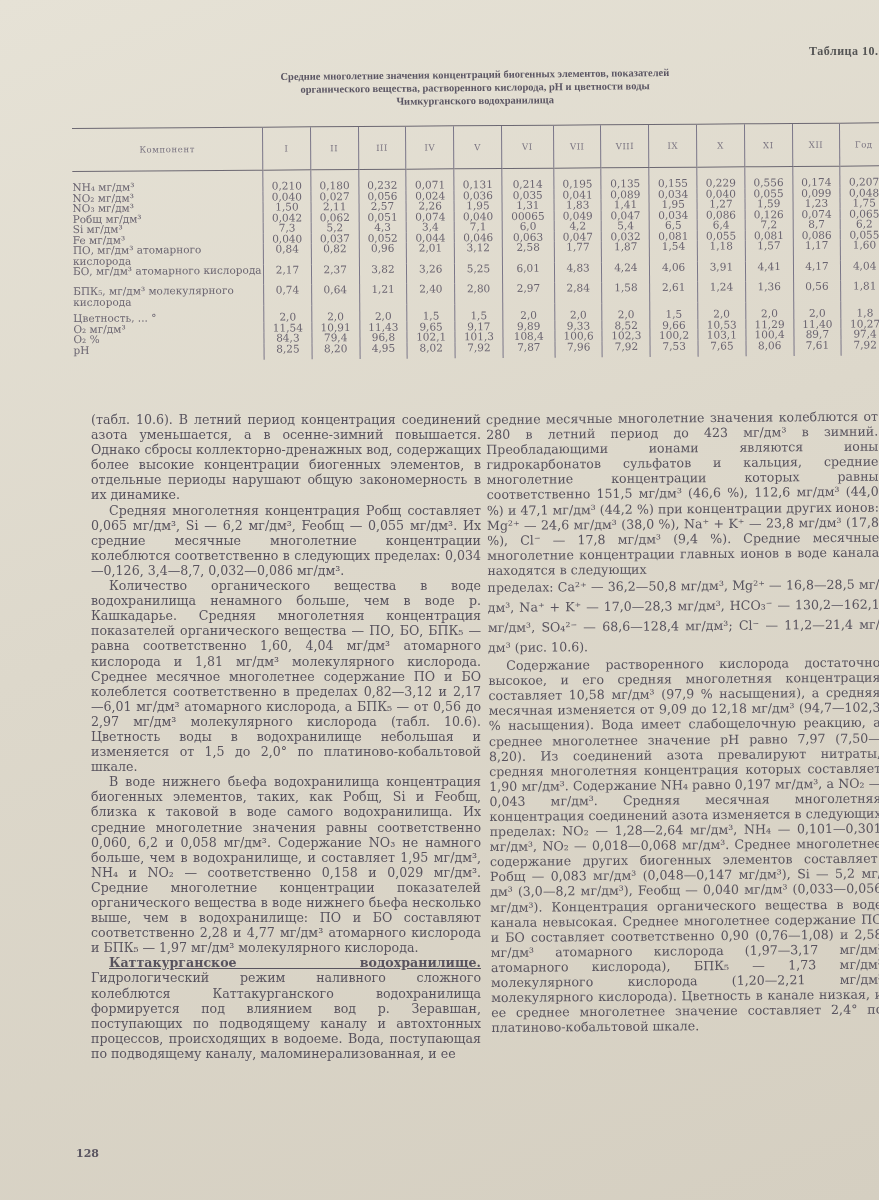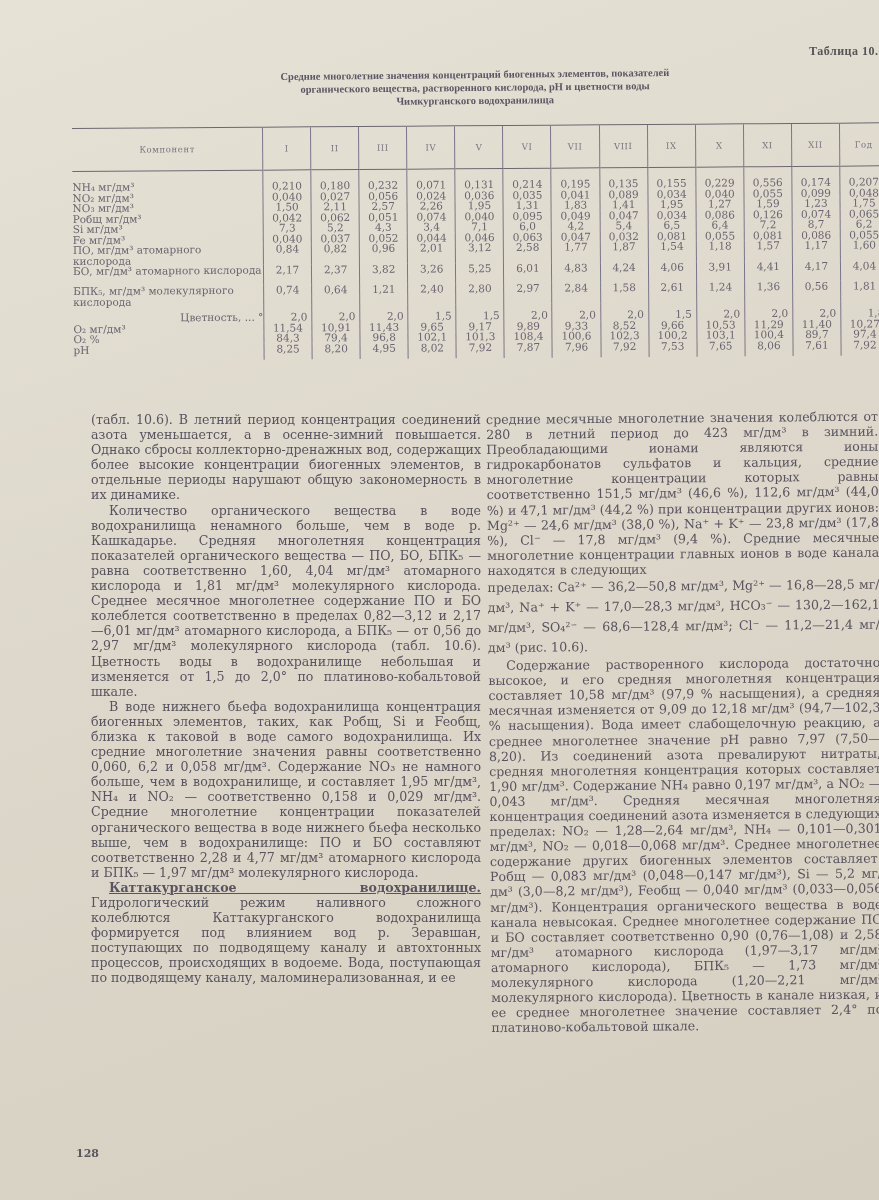--- a/index.html
+++ b/index.html
@@ -34,21 +34,21 @@
   }
   .data-table th:first-child { border-left: none; width: 190px; }
   .data-table td {
     border-left: 1px solid #7a7688; text-align: center; padding: 0 4px;
     vertical-align: top; white-space: nowrap;
   }
   .data-table td.comp { border-left: none; text-align: left; padding: 0; white-space: normal; width: 190px; }
   .data-table tr.first td { padding-top: 10px; }
   .data-table tr.last td { padding-bottom: 6px; }
   .data-table tr.tall td { height: 20px; }
-  .data-table tr.gap td { padding-top: 6px; text-align: right; }
+  .data-table tr.gap td { padding-top: 6px; }
   .col-left, .col-right {
     position: absolute; top: 412px; font-size: 12.6px; line-height: 15.1px;
     text-align: justify; color: #58535e;
   }
   .col-left { left: 91px; width: 390px; }
   .col-right { left: 486px; width: 392px; transform: rotate(-0.5deg); transform-origin: left top; }
   .para { margin: 0; text-indent: 18px; }
   .para.noindent { text-indent: 0; }
   .para.tall-lines { line-height: 20px; }
   .bold-run { font-weight: bold; text-decoration: underline; }
@@ -135,21 +135,21 @@
           <td>1,23</td>
           <td>1,75</td>
         </tr>
         <tr>
           <td class="comp">Pобщ мг/дм³</td>
           <td>0,042</td>
           <td>0,062</td>
           <td>0,051</td>
           <td>0,074</td>
           <td>0,040</td>
-          <td>0,095</td>
+          <td>00065</td>
           <td>0,049</td>
           <td>0,047</td>
           <td>0,034</td>
           <td>0,086</td>
           <td>0,126</td>
           <td>0,074</td>
           <td>0,065</td>
         </tr>
         <tr>
           <td class="comp">Si мг/дм³</td>
@@ -293,20 +293,21 @@
           <td>7,65</td>
           <td>8,06</td>
           <td>7,61</td>
           <td>7,92</td>
         </tr>
       </tbody>
   </table>
 
   <div class="col-left">
     <p class="para noindent">(табл. 10.6). В летний период концентрация соединений азота уменьшается, а в осенне-зимний повышается. Однако сбросы коллекторно-дренажных вод, содержащих более высокие концентрации биогенных элементов, в отдельные периоды нарушают общую закономерность в их динамике.</p>
+    <p class="para">Средняя многолетняя концентрация Pобщ составляет 0,065 мг/дм³, Si — 6,2 мг/дм³, Feобщ — 0,055 мг/дм³. Их средние месячные многолетние концентрации колеблются соответственно в следующих пределах: 0,034—0,126, 3,4—8,7, 0,032—0,086 мг/дм³.</p>
     <p class="para">Количество органического вещества в воде водохранилища ненамного больше, чем в воде р. Кашкадарье. Средняя многолетняя концентрация показателей органического вещества — ПО, БО, БПК₅ — равна соответственно 1,60, 4,04 мг/дм³ атомарного кислорода и 1,81 мг/дм³ молекулярного кислорода. Среднее месячное многолетнее содержание ПО и БО колеблется соответственно в пределах 0,82—3,12 и 2,17—6,01 мг/дм³ атомарного кислорода, а БПК₅ — от 0,56 до 2,97 мг/дм³ молекулярного кислорода (табл. 10.6). Цветность воды в водохранилище небольшая и изменяется от 1,5 до 2,0° по платиново-кобальтовой шкале.</p>
     <p class="para">В воде нижнего бьефа водохранилища концентрация биогенных элементов, таких, как Pобщ, Si и Feобщ, близка к таковой в воде самого водохранилища. Их средние многолетние значения равны соответственно 0,060, 6,2 и 0,058 мг/дм³. Содержание NO₃ не намного больше, чем в водохранилище, и составляет 1,95 мг/дм³, NH₄ и NO₂ — соответственно 0,158 и 0,029 мг/дм³. Средние многолетние концентрации показателей органического вещества в воде нижнего бьефа несколько выше, чем в водохранилище: ПО и БО составляют соответственно 2,28 и 4,77 мг/дм³ атомарного кислорода и БПК₅ — 1,97 мг/дм³ молекулярного кислорода.</p>
     <p class="para"><span class="bold-run">Каттакурганское водохранилище.</span><span> Гидрологический режим наливного сложного колеблются Каттакурганского водохранилища формируется под влиянием вод р. Зеравшан, поступающих по подводящему каналу и автохтонных процессов, происходящих в водоеме. Вода, поступающая по подводящему каналу, маломинерализованная, и ее</span></p>
   </div>
 
   <div class="col-right">
     <p class="para noindent">средние месячные многолетние значения колеблются от 280 в летний период до 423 мг/дм³ в зимний. Преобладающими ионами являются ионы гидрокарбонатов сульфатов и кальция, средние многолетние концентрации которых равны соответственно 151,5 мг/дм³ (46,6 %), 112,6 мг/дм³ (44,0 %) и 47,1 мг/дм³ (44,2 %) при концентрации других ионов: Mg²⁺ — 24,6 мг/дм³ (38,0 %), Na⁺ + K⁺ — 23,8 мг/дм³ (17,8 %), Cl⁻ — 17,8 мг/дм³ (9,4 %). Средние месячные многолетние концентрации главных ионов в воде канала находятся в следующих</p>
     <p class="para noindent tall-lines">пределах: Ca²⁺ — 36,2—50,8 мг/дм³, Mg²⁺ — 16,8—28,5 мг/дм³, Na⁺ + K⁺ — 17,0—28,3 мг/дм³, HCO₃⁻ — 130,2—162,1 мг/дм³, SO₄²⁻ — 68,6—128,4 мг/дм³; Cl⁻ — 11,2—21,4 мг/дм³ (рис. 10.6).</p>
     <p class="para">Содержание растворенного кислорода достаточно высокое, и его средняя многолетняя концентрация составляет 10,58 мг/дм³ (97,9 % насыщения), а средняя месячная изменяется от 9,09 до 12,18 мг/дм³ (94,7—102,3 % насыщения). Вода имеет слабощелочную реакцию, а среднее многолетнее значение pH равно 7,97 (7,50—8,20). Из соединений азота превалируют нитраты, средняя многолетняя концентрация которых составляет 1,90 мг/дм³. Содержание NH₄ равно 0,197 мг/дм³, а NO₂ — 0,043 мг/дм³. Средняя месячная многолетняя концентрация соединений азота изменяется в следующих пределах: NO₂ — 1,28—2,64 мг/дм³, NH₄ — 0,101—0,301 мг/дм³, NO₂ — 0,018—0,068 мг/дм³. Среднее многолетнее содержание других биогенных элементов составляет: Pобщ — 0,083 мг/дм³ (0,048—0,147 мг/дм³), Si — 5,2 мг/дм³ (3,0—8,2 мг/дм³), Feобщ — 0,040 мг/дм³ (0,033—0,056 мг/дм³). Концентрация органического вещества в воде канала невысокая. Среднее многолетнее содержание ПО и БО составляет соответственно 0,90 (0,76—1,08) и 2,58 мг/дм³ атомарного кислорода (1,97—3,17 мг/дм³ атомарного кислорода), БПК₅ — 1,73 мг/дм³ молекулярного кислорода (1,20—2,21 мг/дм³ молекулярного кислорода). Цветность в канале низкая, и ее среднее многолетнее значение составляет 2,4° по платиново-кобальтовой шкале.</p>
   </div>

